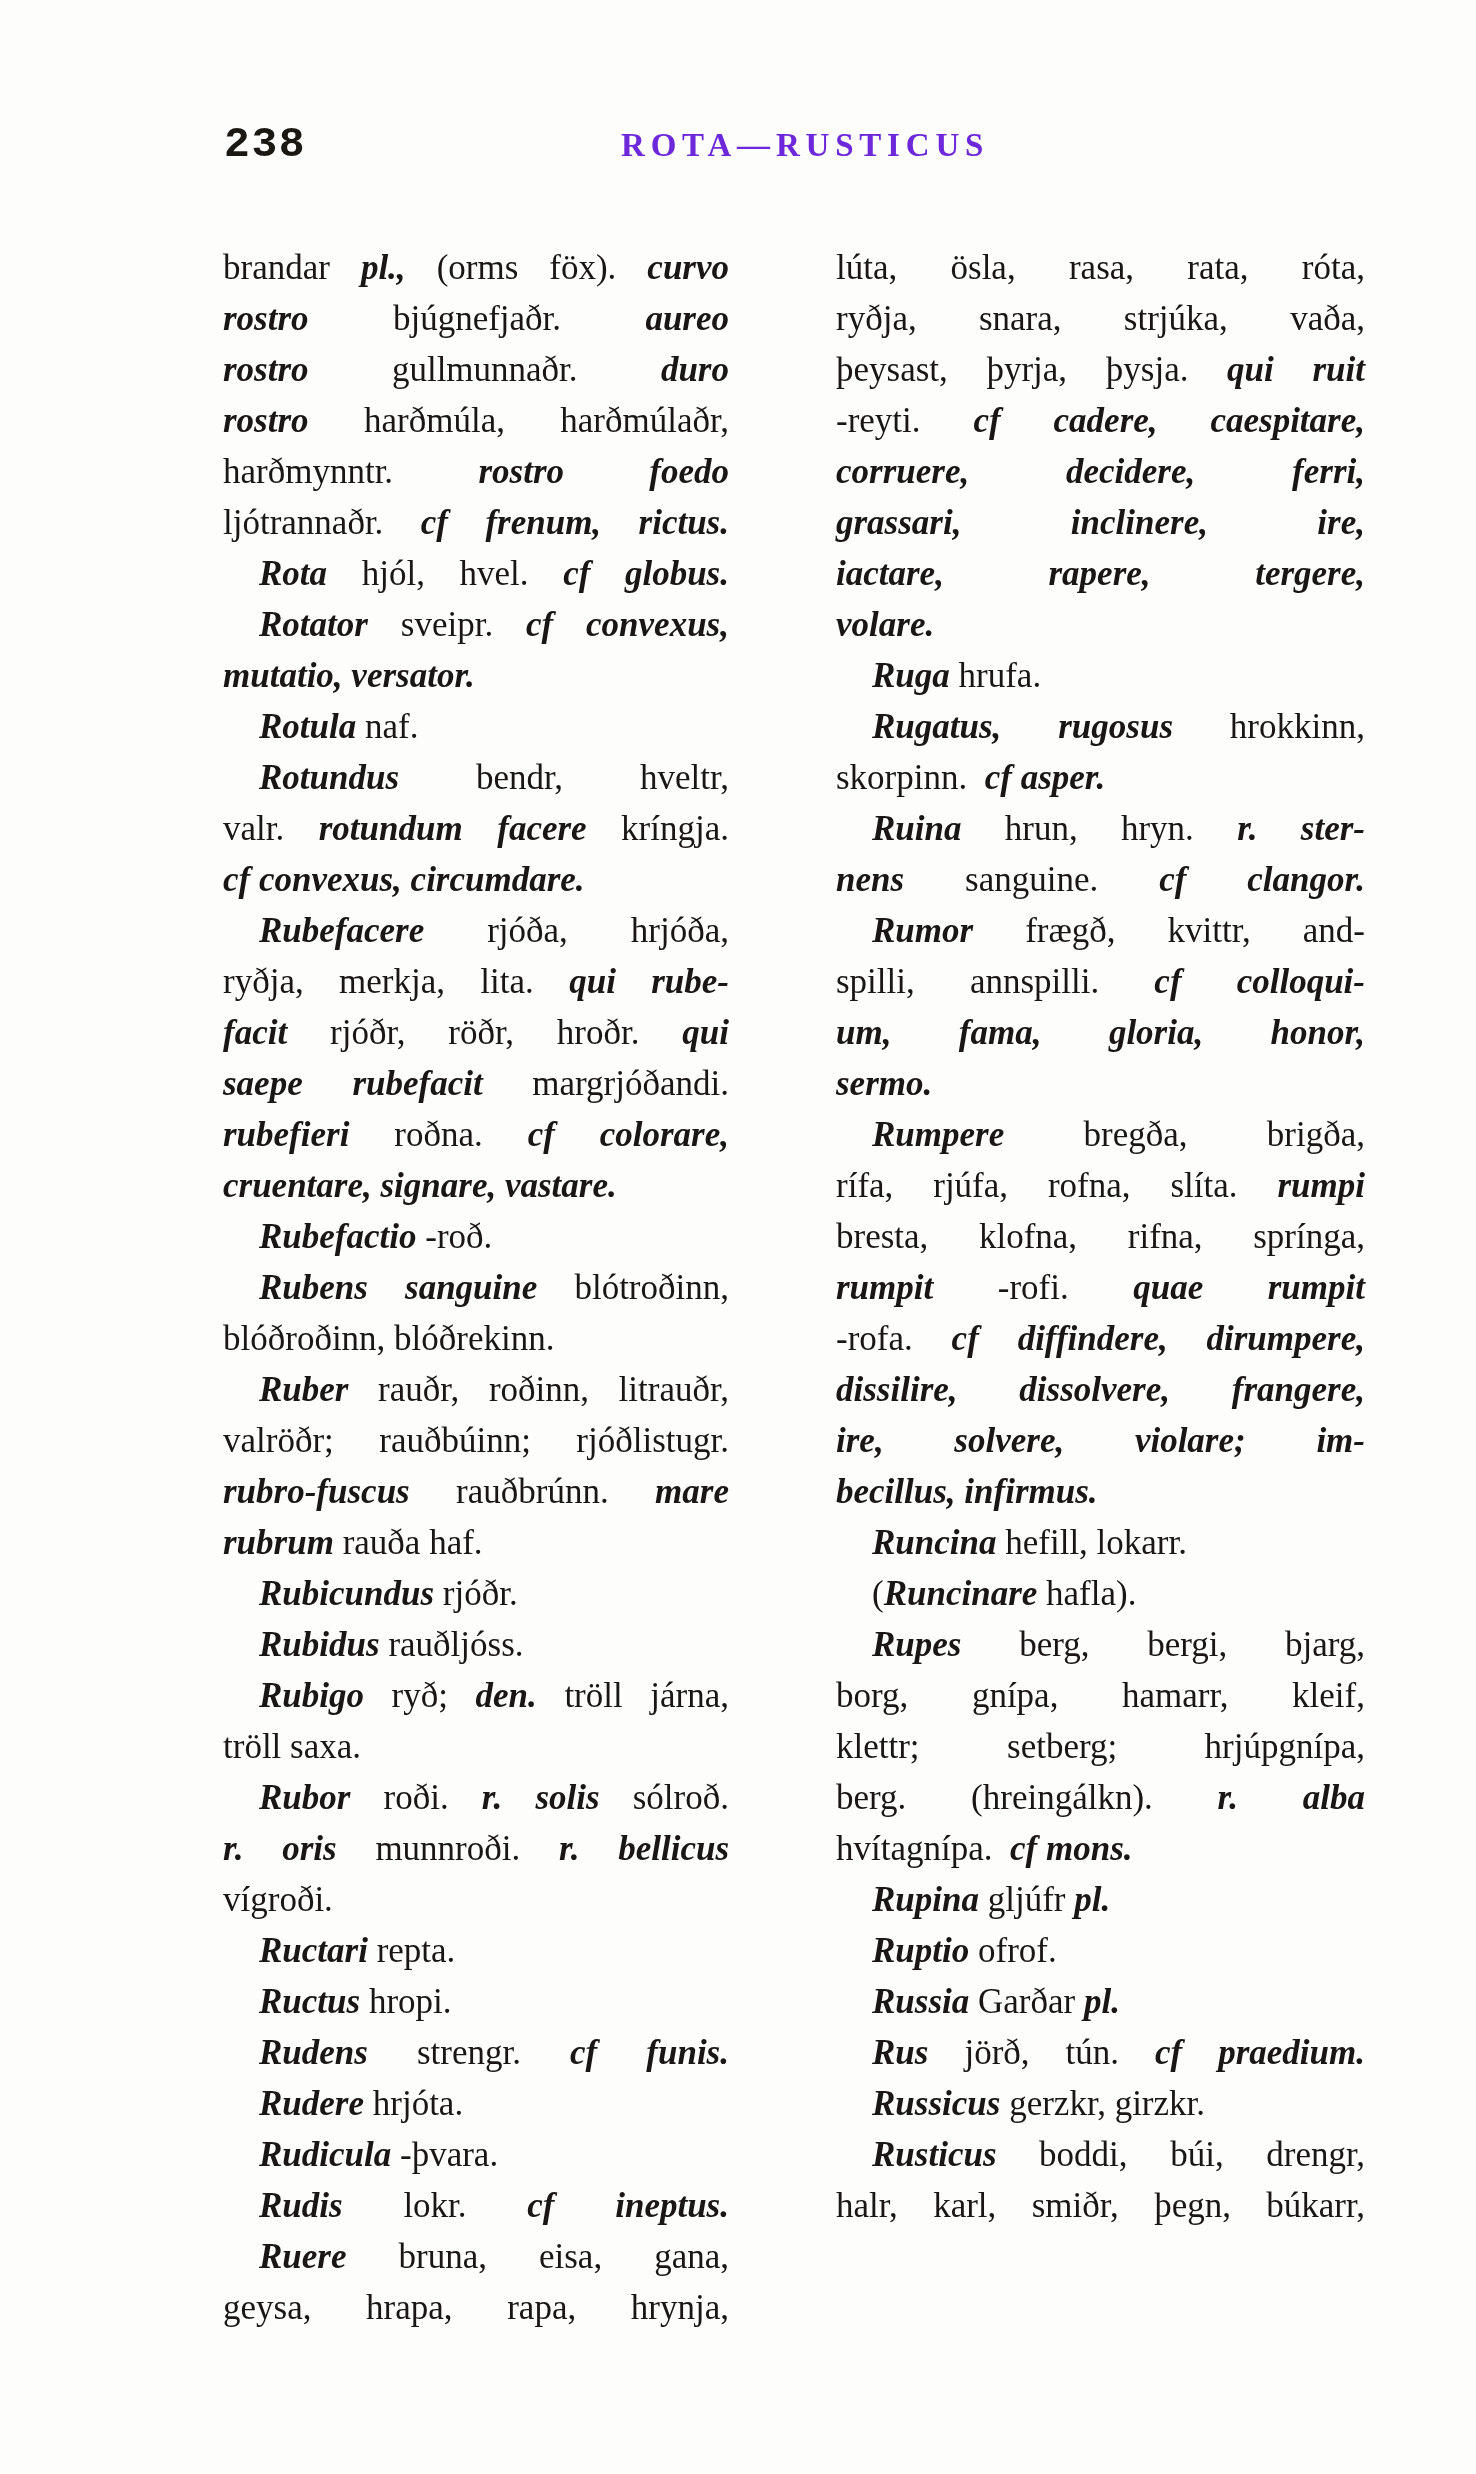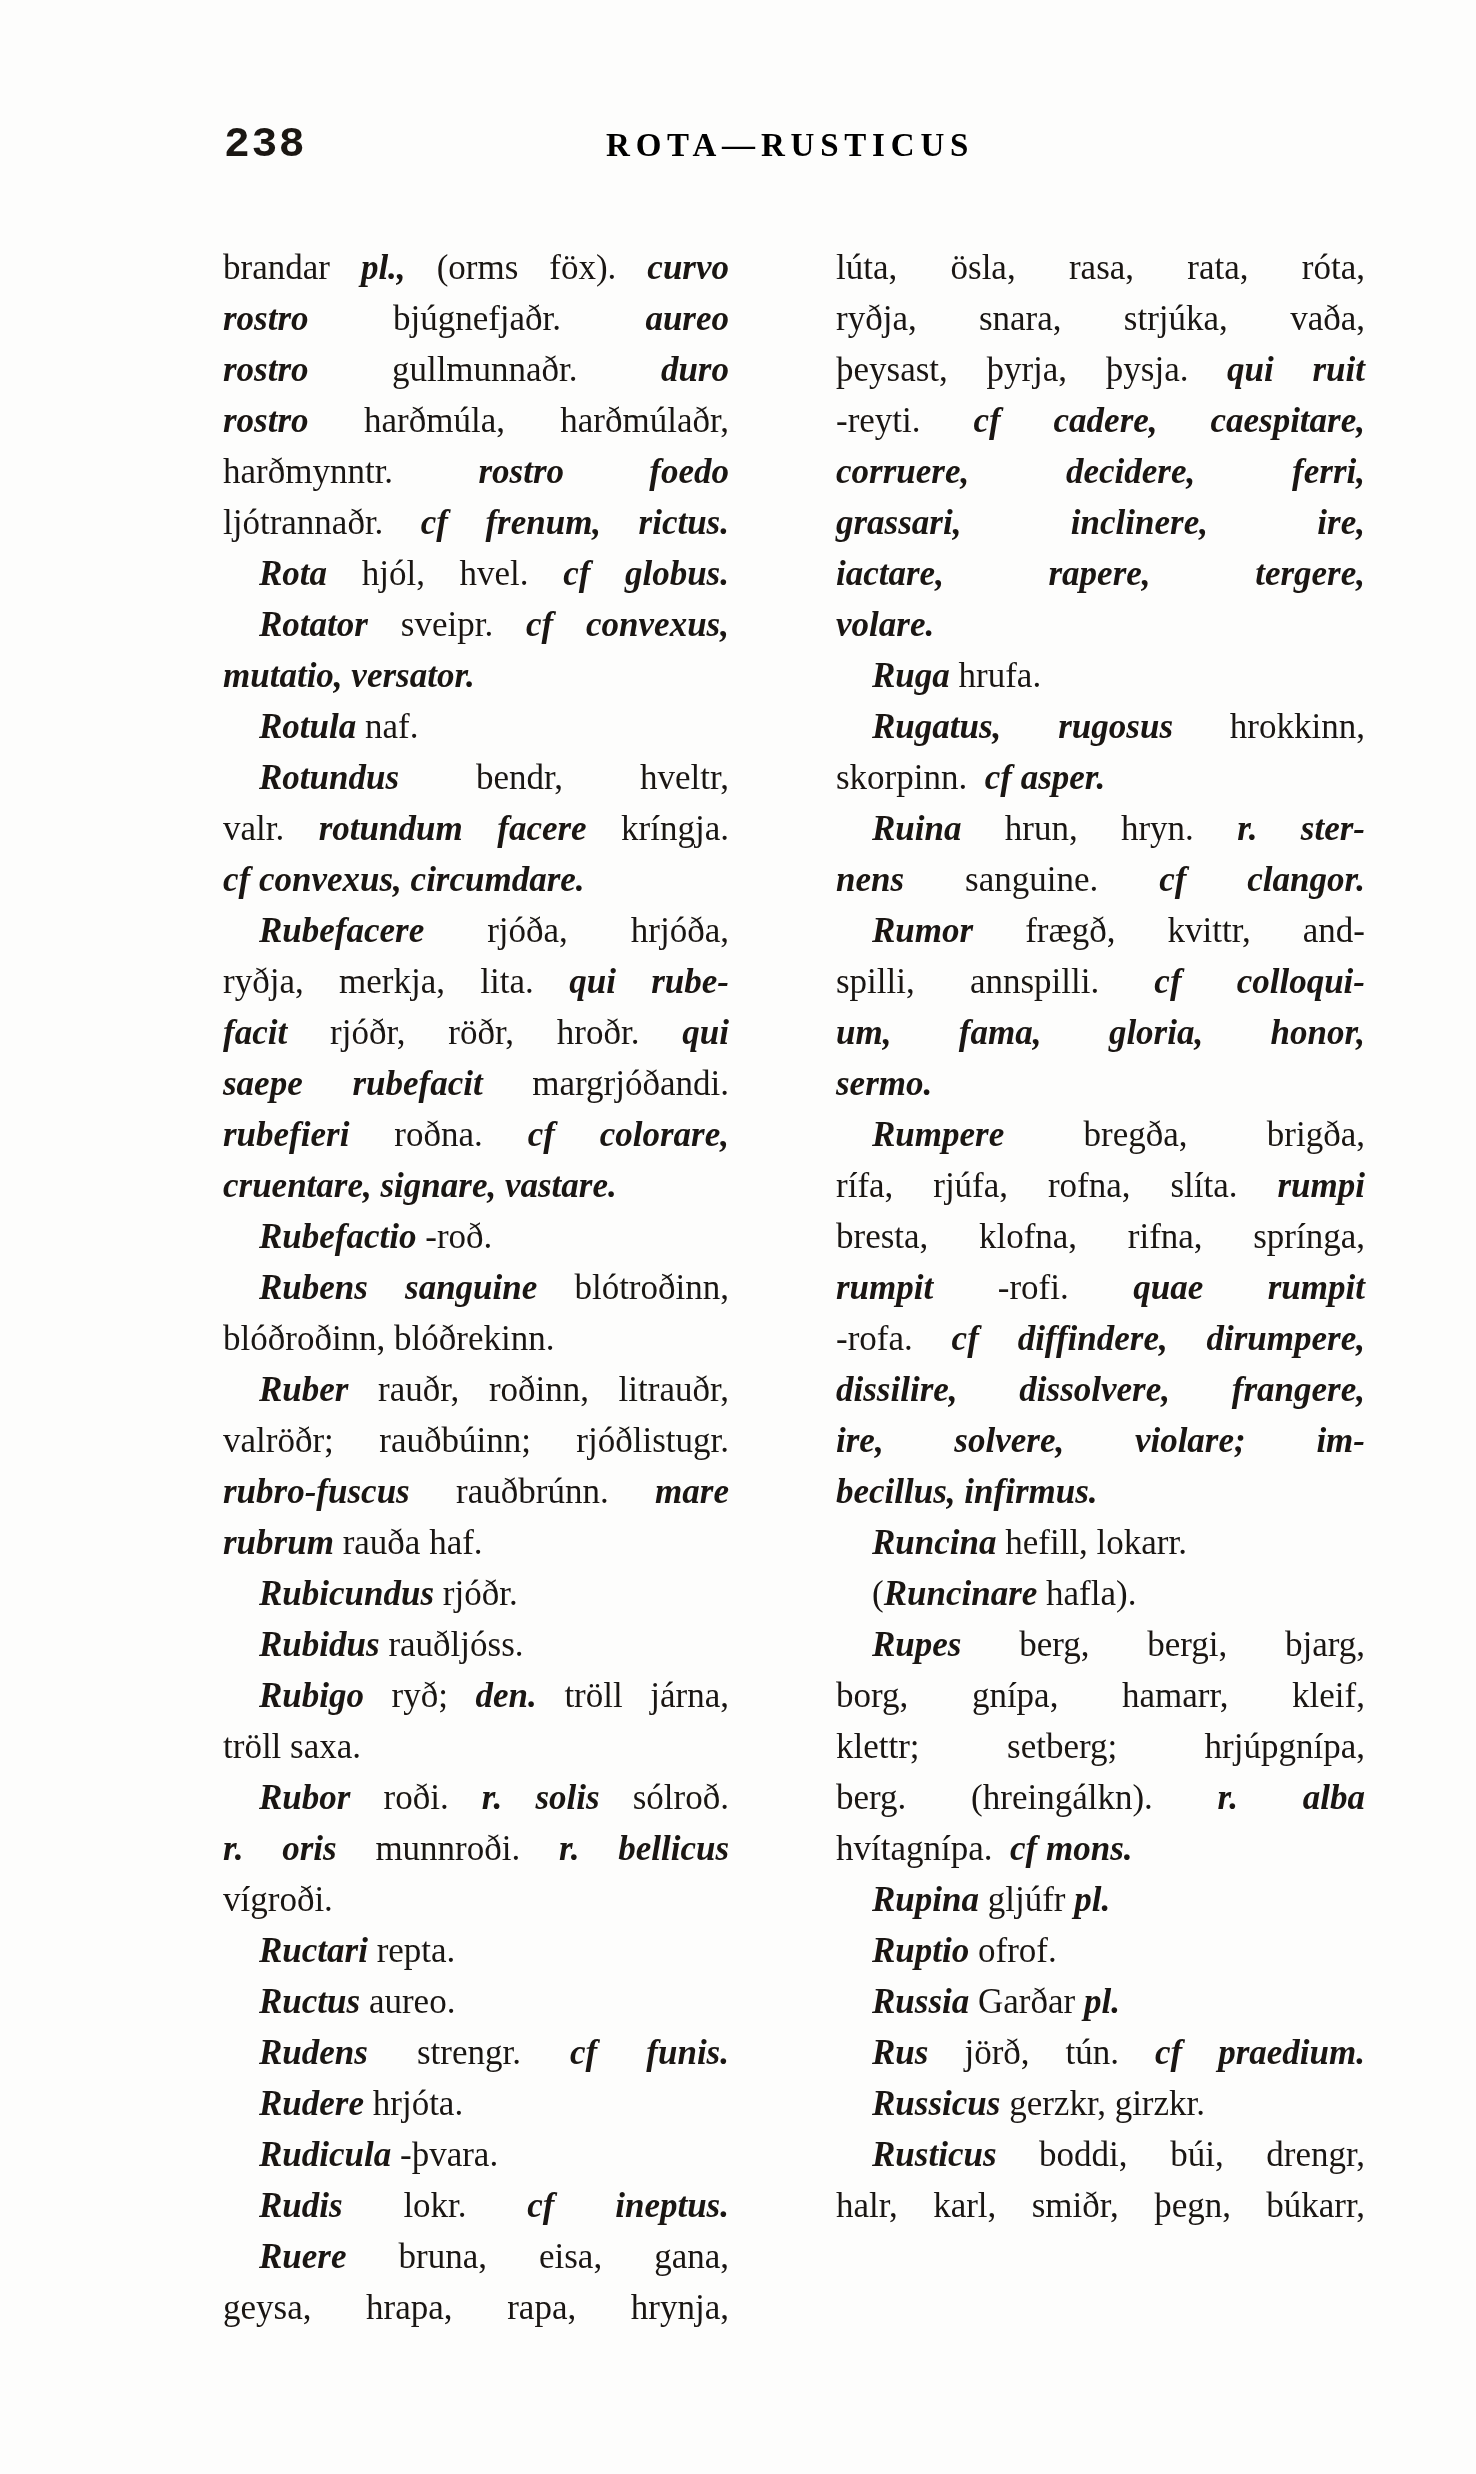--- a/index.html
+++ b/index.html
@@ -13,23 +13,23 @@
   }
   .page { position: absolute; inset: 0; background: #fdfdfc; }
 
   .page-number {
     position: absolute; left: 224px; top: 120px;
     font-size: 43px; font-weight: 700; letter-spacing: 1.6px;
     color: #1b1713;
     font-family: Liberation Mono, monospace;
   }
   .running-title {
-    position: absolute; left: 606px; top: 127px;
+    position: absolute; left: 621px; top: 127px;
     font-size: 33px; font-weight: 700; letter-spacing: 5.8px;
-    color: #000000; white-space: nowrap;
+    color: #6d28d9; white-space: nowrap;
   }
 
   .col {
     position: absolute; top: 242px;
   }
   .col-left  { left: 223px; width: 506px; }
   .col-right { left: 836px; width: 529px; }
 
   .line {
     height: 51px; line-height: 51px;
@@ -81,21 +81,21 @@
       <div class="line j"><span class="seg-bi">rubro-fuscus</span><span class="seg-r"> rauðbrúnn. </span><span class="seg-bi">mare</span></div>
       <div class="line"><span class="seg-bi">rubrum</span><span class="seg-r"> rauða haf.</span></div>
       <div class="line ind"><span class="seg-bi">Rubicundus</span><span class="seg-r"> rjóðr.</span></div>
       <div class="line ind"><span class="seg-bi">Rubidus</span><span class="seg-r"> rauðljóss.</span></div>
       <div class="line ind j"><span class="seg-bi">Rubigo</span><span class="seg-r"> ryð; </span><span class="seg-bi">den.</span><span class="seg-r"> tröll járna,</span></div>
       <div class="line"><span class="seg-r">tröll saxa.</span></div>
       <div class="line ind j"><span class="seg-bi">Rubor</span><span class="seg-r"> roði. </span><span class="seg-bi">r. solis</span><span class="seg-r"> sólroð.</span></div>
       <div class="line j"><span class="seg-bi">r. oris</span><span class="seg-r"> munnroði. </span><span class="seg-bi">r. bellicus</span></div>
       <div class="line"><span class="seg-r">vígroði.</span></div>
       <div class="line ind"><span class="seg-bi">Ructari</span><span class="seg-r"> repta.</span></div>
-      <div class="line ind"><span class="seg-bi">Ructus</span><span class="seg-r"> aureo.</span></div>
+      <div class="line ind"><span class="seg-bi">Ructus</span><span class="seg-r"> hropi.</span></div>
       <div class="line ind j"><span class="seg-bi">Rudens</span><span class="seg-r"> strengr. </span><span class="seg-bi">cf funis.</span></div>
       <div class="line ind"><span class="seg-bi">Rudere</span><span class="seg-r"> hrjóta.</span></div>
       <div class="line ind"><span class="seg-bi">Rudicula</span><span class="seg-r"> -þvara.</span></div>
       <div class="line ind j"><span class="seg-bi">Rudis</span><span class="seg-r"> lokr. </span><span class="seg-bi">cf ineptus.</span></div>
       <div class="line ind j"><span class="seg-bi">Ruere</span><span class="seg-r"> bruna, eisa, gana,</span></div>
       <div class="line j"><span class="seg-r">geysa, hrapa, rapa, hrynja,</span></div>
     </div>
   <div class="col col-right">
       <div class="line j"><span class="seg-r">lúta, ösla, rasa, rata, róta,</span></div>
       <div class="line j"><span class="seg-r">ryðja, snara, strjúka, vaða,</span></div>

